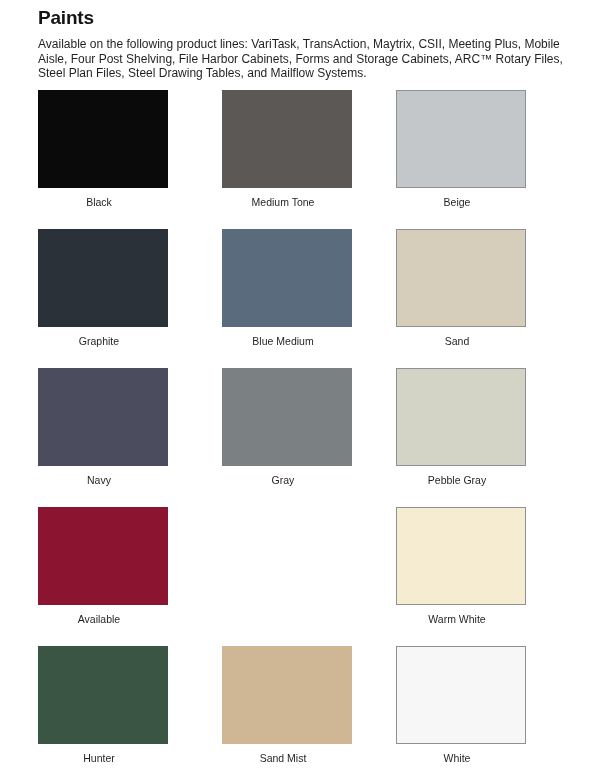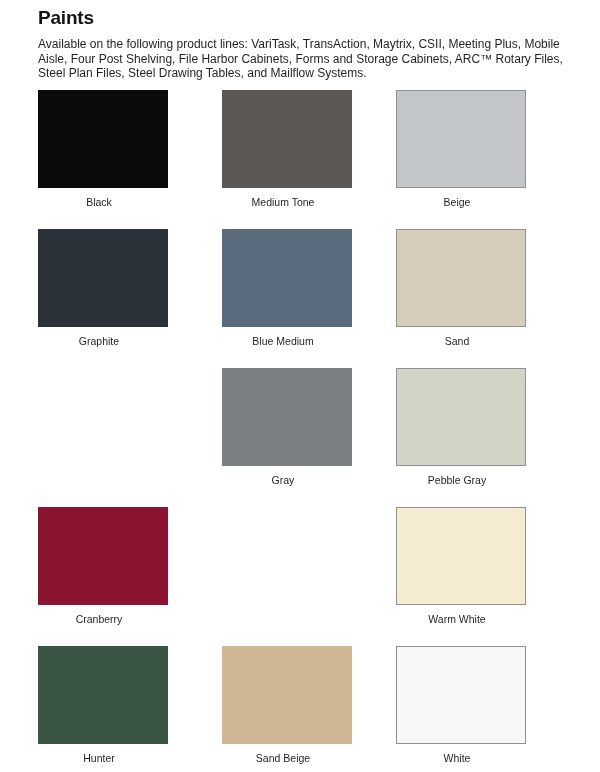--- a/index.html
+++ b/index.html
@@ -120,47 +120,51 @@
         <div class="swatch-cell col-1">
           <div class="swatch-chip" style="background-color: rgb(90, 107, 125);"></div>
           <span class="swatch-label">Blue Medium</span>
         </div>
         <div class="swatch-cell col-2">
           <div class="swatch-chip bordered" style="background-color: rgb(214, 206, 187);"></div>
           <span class="swatch-label">Sand</span>
         </div>
       </div>
       <div class="swatch-row">
+        <div class="swatch-cell col-0">
+          <div class="swatch-chip" style="background-color: rgb(75, 76, 94);"></div>
+          <span class="swatch-label">Navy</span>
+        </div>
         <div class="swatch-cell col-1">
           <div class="swatch-chip" style="background-color: rgb(123, 128, 130);"></div>
           <span class="swatch-label">Gray</span>
         </div>
         <div class="swatch-cell col-2">
           <div class="swatch-chip bordered" style="background-color: rgb(211, 211, 198);"></div>
           <span class="swatch-label">Pebble Gray</span>
         </div>
       </div>
       <div class="swatch-row">
         <div class="swatch-cell col-0">
           <div class="swatch-chip" style="background-color: rgb(139, 20, 48);"></div>
-          <span class="swatch-label">Cranberry</span>
+          <span class="swatch-label">Available</span>
         </div>
         <div class="swatch-cell col-2">
           <div class="swatch-chip bordered" style="background-color: rgb(245, 236, 210);"></div>
           <span class="swatch-label">Warm White</span>
         </div>
       </div>
       <div class="swatch-row">
         <div class="swatch-cell col-0">
           <div class="swatch-chip" style="background-color: rgb(59, 85, 69);"></div>
           <span class="swatch-label">Hunter</span>
         </div>
         <div class="swatch-cell col-1">
           <div class="swatch-chip" style="background-color: rgb(207, 183, 150);"></div>
-          <span class="swatch-label">Sand Beige</span>
+          <span class="swatch-label">Sand Mist</span>
         </div>
         <div class="swatch-cell col-2">
           <div class="swatch-chip bordered" style="background-color: rgb(247, 247, 247);"></div>
           <span class="swatch-label">White</span>
         </div>
       </div>
     </div>
 
 </div>
 

